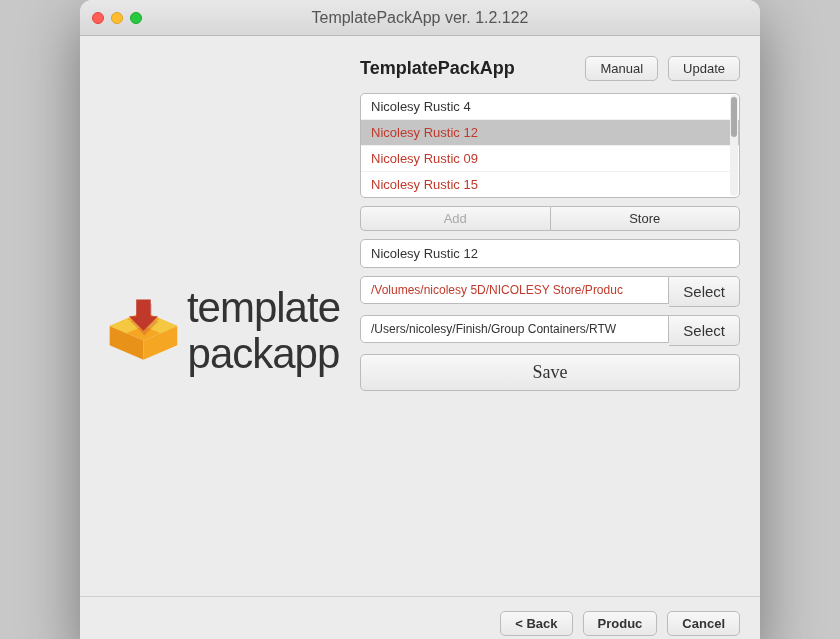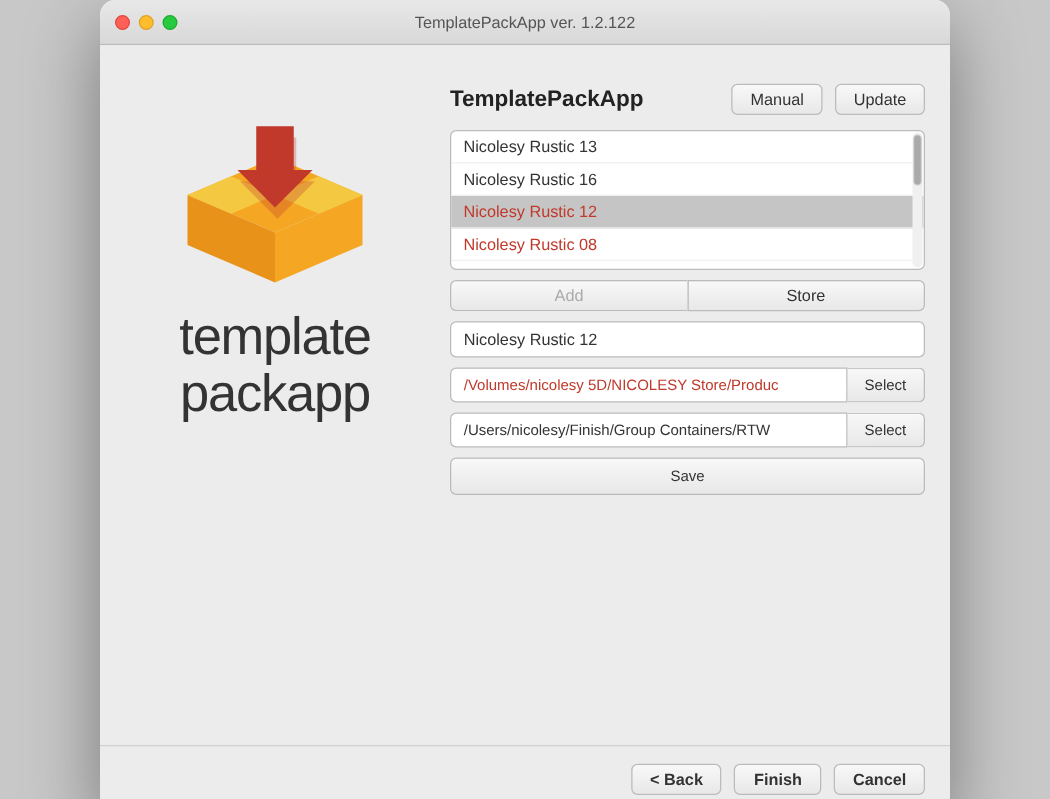--- a/index.html
+++ b/index.html
@@ -43,56 +43,55 @@
     }
 
     .traffic-light.close { background: #ff5f56; border: 1px solid #e0443e; }
     .traffic-light.minimize { background: #ffbd2e; border: 1px solid #dea123; }
     .traffic-light.maximize { background: #27c93f; border: 1px solid #1aab29; }
 
     .titlebar-title {
       position: absolute;
       left: 50%;
       transform: translateX(-50%);
-      font-size: 13px;
+      font-size: 16px;
       color: #555;
     }
 
     .content {
       display: flex;
       padding: 20px;
       gap: 20px;
       min-height: 560px;
     }
 
     .left-panel {
       width: 240px;
       display: flex;
-      flex-direction: column;
+      flex-direction: row;
       align-items: center;
       justify-content: flex-start;
       padding-top: 20px;
     }
 
     .app-name {
       font-size: 42px;
       font-weight: 300;
       color: #333;
       text-align: center;
       line-height: 1.1;
       letter-spacing: -1px;
       margin-top: 10px;
     }
 
     .right-panel {
       flex: 1;
       display: flex;
       flex-direction: column;
       gap: 8px;
-      margin-top: 11px;
     }
 
     .header-row {
       display: flex;
       align-items: center;
       gap: 10px;
       margin-bottom: 4px;
     }
 
     .app-title {
@@ -221,35 +220,36 @@
     .path-field.normal-text {
       color: #333;
     }
 
     .path-select-btn {
       padding: 6px 14px;
       border: 1px solid #bbb;
       border-left: none;
       border-radius: 0 5px 5px 0;
       background: linear-gradient(180deg, #f8f8f8 0%, #e8e8e8 100%);
-      font-size: 12px;
+      font-size: 15px;
       color: #333;
       cursor: pointer;
     }
 
     .save-btn {
       padding: 7px 14px;
       border: 1px solid #bbb;
       border-radius: 5px;
       background: linear-gradient(180deg, #f8f8f8 0%, #e8e8e8 100%);
-      font-size: 12px;
+      font-size: 18px;
       color: #333;
       cursor: pointer;
       text-align: center;
       width: 100%;
+      font-family: Liberation Serif, serif;
     }
 
     .footer {
       display: flex;
       justify-content: flex-end;
       padding: 14px 20px;
       gap: 10px;
       border-top: 1px solid #d0d0d0;
     }
 
@@ -303,24 +303,23 @@
 
     <div class="right-panel">
       <div class="header-row">
         <span class="app-title">TemplatePackApp</span>
         <button class="btn">Manual</button>
         <button class="btn">Update</button>
       </div>
 
       <div class="list-container">
         <div class="list-scroll">
-          <div class="list-item">Nicolesy Rustic 13</div>
-          <div class="list-item">Nicolesy Rustic 16</div>
+          <div class="list-item">Nicolesy Rustic 4</div>
           <div class="list-item selected">Nicolesy Rustic 12</div>
-          <div class="list-item red-text">Nicolesy Rustic 08</div>
+          <div class="list-item red-text">Nicolesy Rustic 09</div>
           <div class="list-item red-text">Nicolesy Rustic 15</div>
 
         </div>
         <div class="scrollbar-track">
           <div class="scrollbar-thumb"></div>
         </div>
       </div>
 
       <div class="action-row">
         <button class="btn">Add</button>
@@ -338,16 +337,16 @@
         <div class="path-field normal-text">/Users/nicolesy/Finish/Group Containers/RTW</div>
         <button class="path-select-btn">Select</button>
       </div>
 
       <button class="save-btn">Save</button>
     </div>
   </div>
 
   <div class="footer">
     <button class="btn">&lt; Back</button>
-    <button class="btn">Finish</button>
+    <button class="btn">Produc</button>
     <button class="btn">Cancel</button>
   </div>
 </div>
 
 </body></html>

